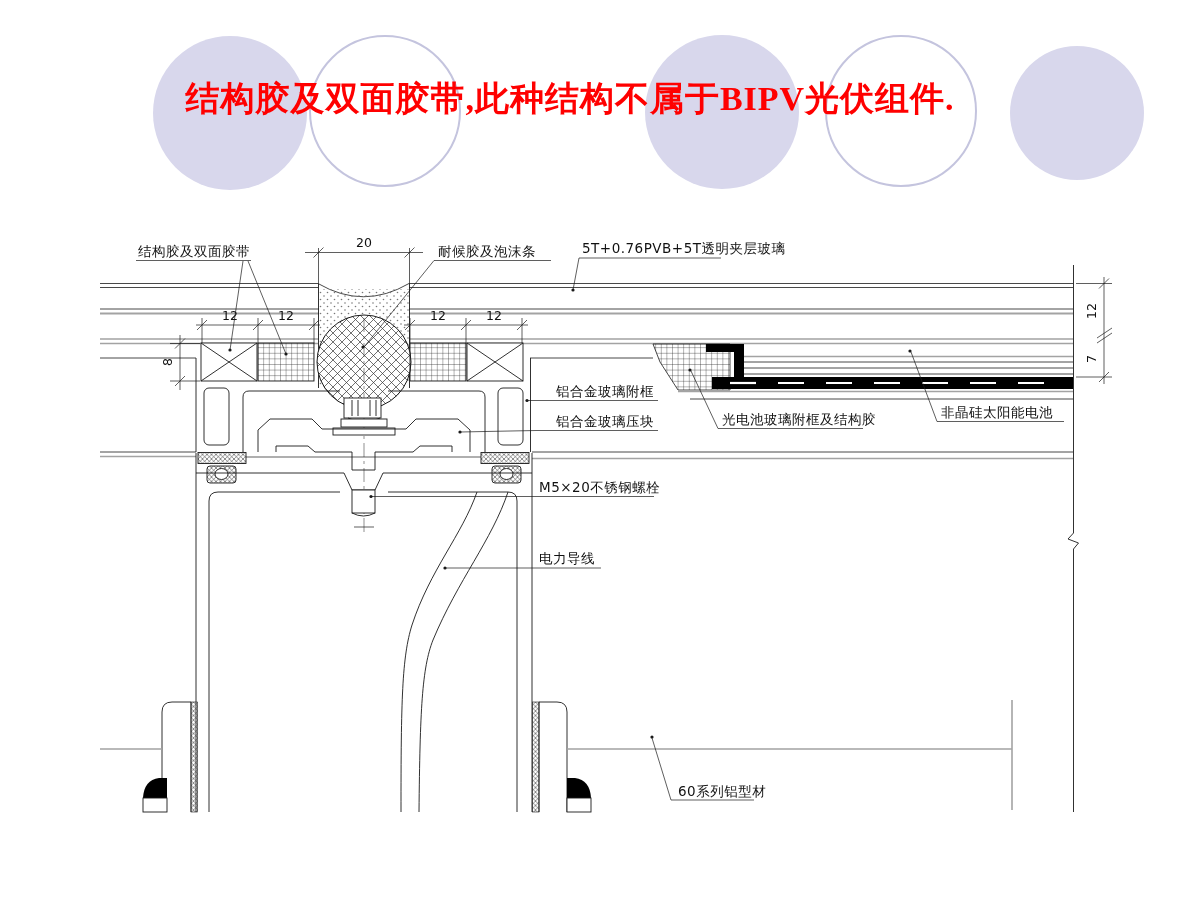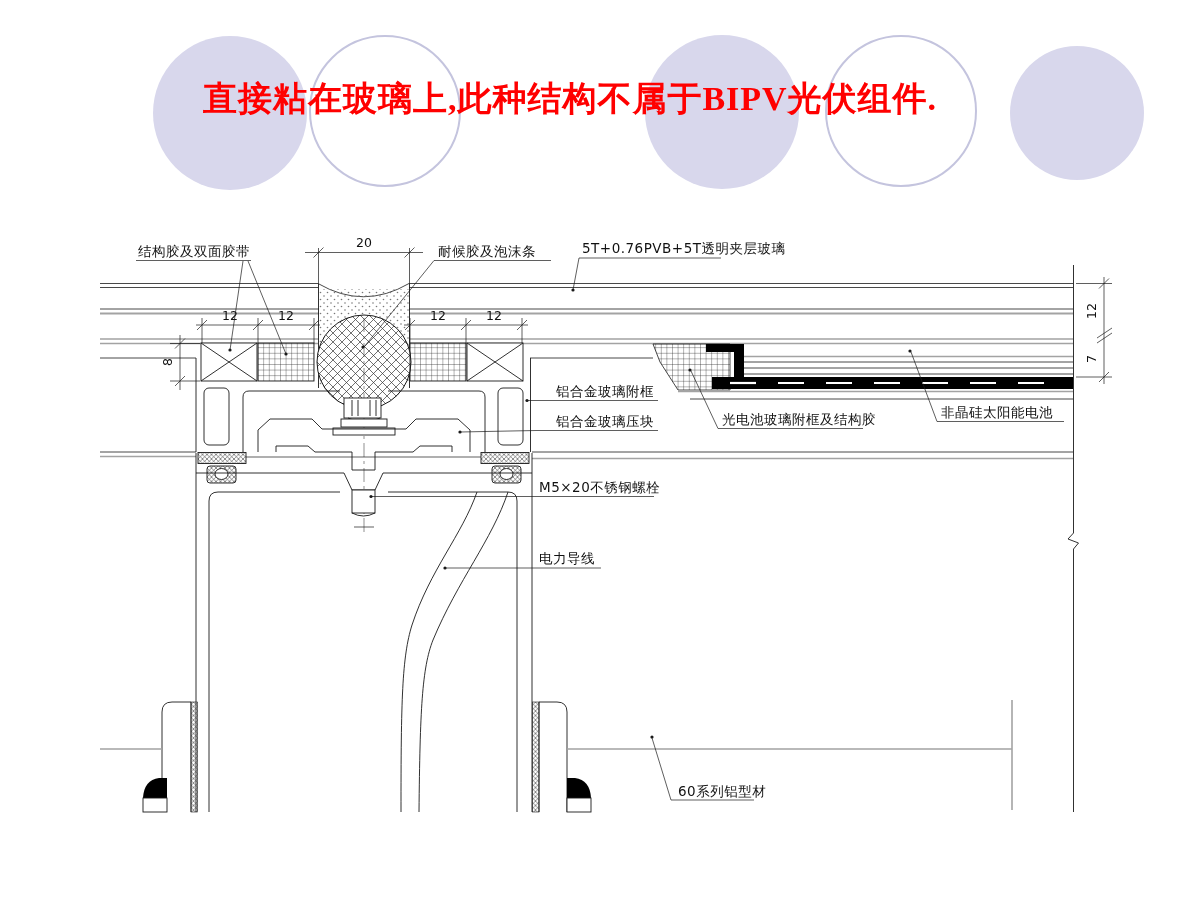--- a/index.html
+++ b/index.html
@@ -210,14 +210,14 @@
       <text class="lbl" x="556" y="396">铝合金玻璃附框</text>
       <text class="lbl" x="556" y="426">铝合金玻璃压块</text>
       <text class="lbl" x="722" y="424">光电池玻璃附框及结构胶</text>
       <text class="lbl" x="941" y="417">非晶硅太阳能电池</text>
       <text class="lbl" x="539" y="492">M5×20不锈钢螺栓</text>
       <text class="lbl" x="539" y="563">电力导线</text>
       <text class="lbl" x="678" y="796">60系列铝型材</text>
     </g>
   </svg>
 
-  <div class="slide-title">直接粘在玻璃上,此种结构不属于BIPV光伏组件.</div>
+  <div class="slide-title">结构胶及双面胶带,此种结构不属于BIPV光伏组件.</div>
 </div>
 
 </body></html>

